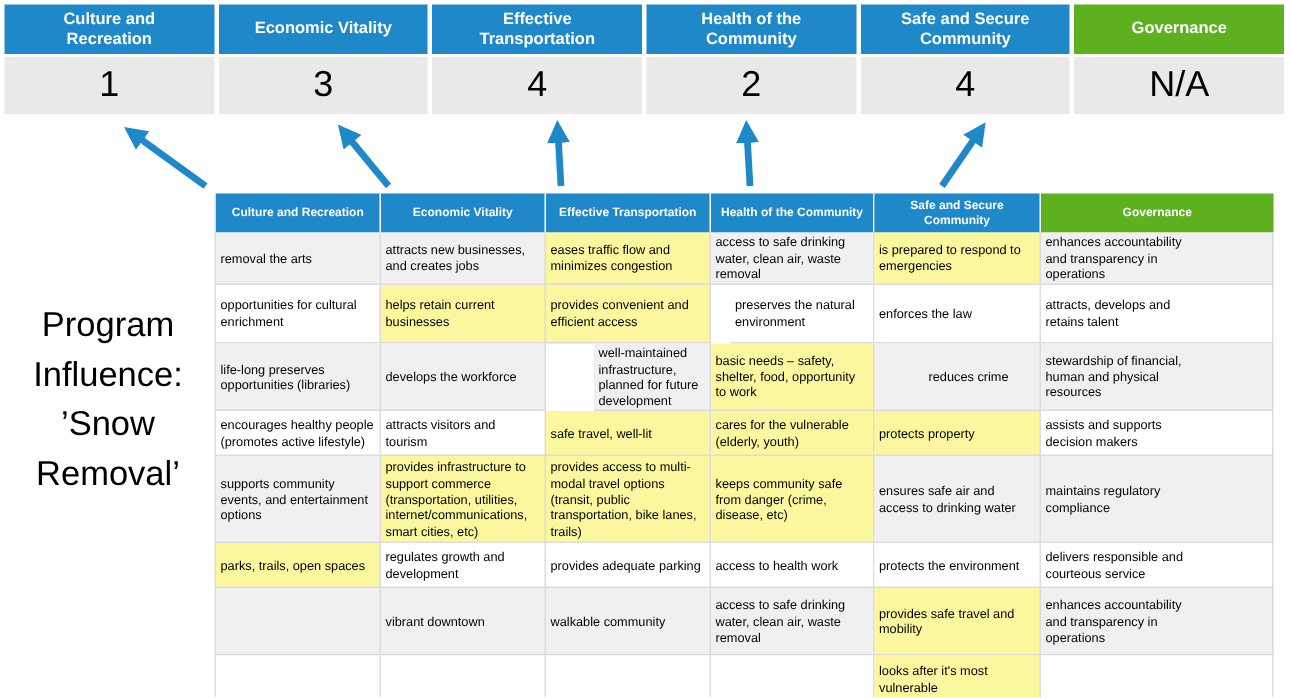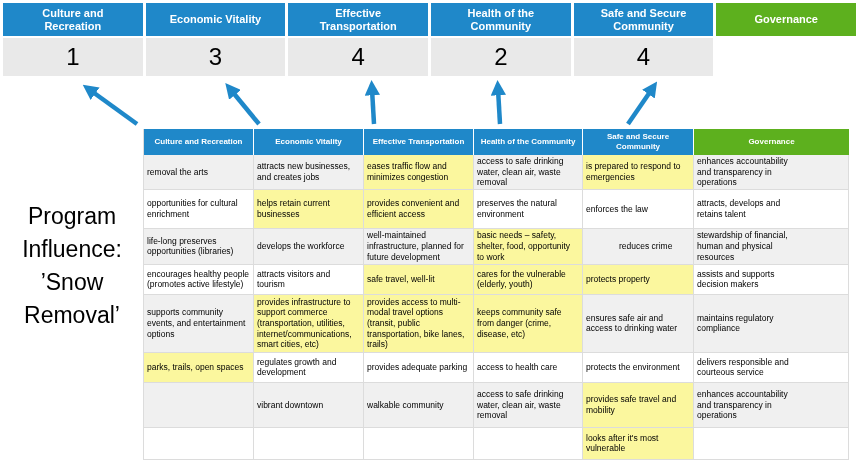--- a/index.html
+++ b/index.html
@@ -58,20 +58,21 @@
       <div class="sum-col">
         <div class="sum-head" style="background: rgb(31, 136, 201);">Health of the Community</div>
         <div class="sum-score">2</div>
       </div>
       <div class="sum-col">
         <div class="sum-head" style="background: rgb(31, 136, 201);">Safe and Secure Community</div>
         <div class="sum-score">4</div>
       </div>
       <div class="sum-col">
         <div class="sum-head" style="background: rgb(93, 176, 30);">Governance</div>
+        <div class="sum-score">N/A</div>
       </div>
     </div>
 
   <svg class="arrows" id="arrows" viewBox="0 0 859 465">
     <defs>
       <marker id="ah" markerWidth="3.4" markerHeight="3.4" refX="1.4" refY="1.7" orient="auto">
         <path d="M0,0 L3.4,1.7 L0,3.4 Z" fill="#1F88C9"></path>
       </marker>
     </defs>
   <line x1="137" y1="124" x2="90" y2="90" stroke="#1F88C9" stroke-width="4.5" marker-end="url(#ah)"></line>
@@ -95,45 +96,45 @@
       <div class="mhead gov" style="background: rgb(93, 176, 30);">Governance</div>
       <div class="mcell band" style="min-height: 33px;">removal the arts</div>
       <div class="mcell band" style="min-height: 33px;">attracts new businesses, and creates jobs</div>
       <div class="mcell hl" style="min-height: 33px;">eases traffic flow and minimizes congestion</div>
       <div class="mcell band" style="min-height: 33px;">access to safe drinking water, clean air, waste removal</div>
       <div class="mcell hl" style="min-height: 33px;">is prepared to respond to emergencies</div>
       <div class="mcell band gov" style="min-height: 33px;">enhances accountability and transparency in operations</div>
       <div class="mcell" style="min-height: 39px;">opportunities for cultural enrichment</div>
       <div class="mcell hl" style="min-height: 39px;">helps retain current businesses</div>
       <div class="mcell hl" style="min-height: 39px;">provides convenient and efficient access</div>
-      <div class="mcell" style="min-height: 39px;">preserves the natural environment</div>
+      <div class="mcell" style="min-height: 39px; margin-left: 13px;">preserves the natural environment</div>
       <div class="mcell" style="min-height: 39px;">enforces the law</div>
       <div class="mcell gov" style="min-height: 39px;">attracts, develops and retains talent</div>
       <div class="mcell band" style="min-height: 36px;">life-long preserves opportunities (libraries)</div>
       <div class="mcell band" style="min-height: 36px;">develops the workforce</div>
-      <div class="mcell band" style="min-height: 36px;">well-maintained infrastructure, planned for future development</div>
+      <div class="mcell band" style="min-height: 36px; margin-left: 32px;">well-maintained infrastructure, planned for future development</div>
       <div class="mcell hl" style="min-height: 36px;">basic needs – safety, shelter, food, opportunity to work</div>
       <div class="mcell band" style="min-height: 36px; padding-left: 36px;">reduces crime</div>
       <div class="mcell band gov" style="min-height: 36px;">stewardship of financial, human and physical resources</div>
       <div class="mcell" style="min-height: 30px;">encourages healthy people (promotes active lifestyle)</div>
       <div class="mcell" style="min-height: 30px;">attracts visitors and tourism</div>
       <div class="mcell hl" style="min-height: 30px;">safe travel, well-lit</div>
       <div class="mcell hl" style="min-height: 30px;">cares for the vulnerable (elderly, youth)</div>
       <div class="mcell hl" style="min-height: 30px;">protects property</div>
       <div class="mcell gov" style="min-height: 30px;">assists and supports decision makers</div>
       <div class="mcell band" style="min-height: 58px;">supports community events, and entertainment options</div>
       <div class="mcell hl" style="min-height: 58px;">provides infrastructure to support commerce (transportation, utilities, internet/communications, smart cities, etc)</div>
       <div class="mcell hl" style="min-height: 58px;">provides access to multi-modal travel options (transit, public transportation, bike lanes, trails)</div>
       <div class="mcell hl" style="min-height: 58px;">keeps community safe from danger (crime, disease, etc)</div>
       <div class="mcell band" style="min-height: 58px;">ensures safe air and access to drinking water</div>
       <div class="mcell band gov" style="min-height: 58px;">maintains regulatory compliance</div>
       <div class="mcell hl" style="min-height: 30px;">parks, trails, open spaces</div>
       <div class="mcell" style="min-height: 30px;">regulates growth and development</div>
       <div class="mcell" style="min-height: 30px;">provides adequate parking</div>
-      <div class="mcell" style="min-height: 30px;">access to health care</div>
+      <div class="mcell" style="min-height: 30px;">access to health work</div>
       <div class="mcell" style="min-height: 30px;">protects the environment</div>
       <div class="mcell gov" style="min-height: 30px;">delivers responsible and courteous service</div>
       <div class="mcell band" style="min-height: 45px;"></div>
       <div class="mcell band" style="min-height: 45px;">vibrant downtown</div>
       <div class="mcell band" style="min-height: 45px;">walkable community</div>
       <div class="mcell band" style="min-height: 45px;">access to safe drinking water, clean air, waste removal</div>
       <div class="mcell hl" style="min-height: 45px;">provides safe travel and mobility</div>
       <div class="mcell band gov" style="min-height: 45px;">enhances accountability and transparency in operations</div>
       <div class="mcell" style="min-height: 32px;"></div>
       <div class="mcell" style="min-height: 32px;"></div>

